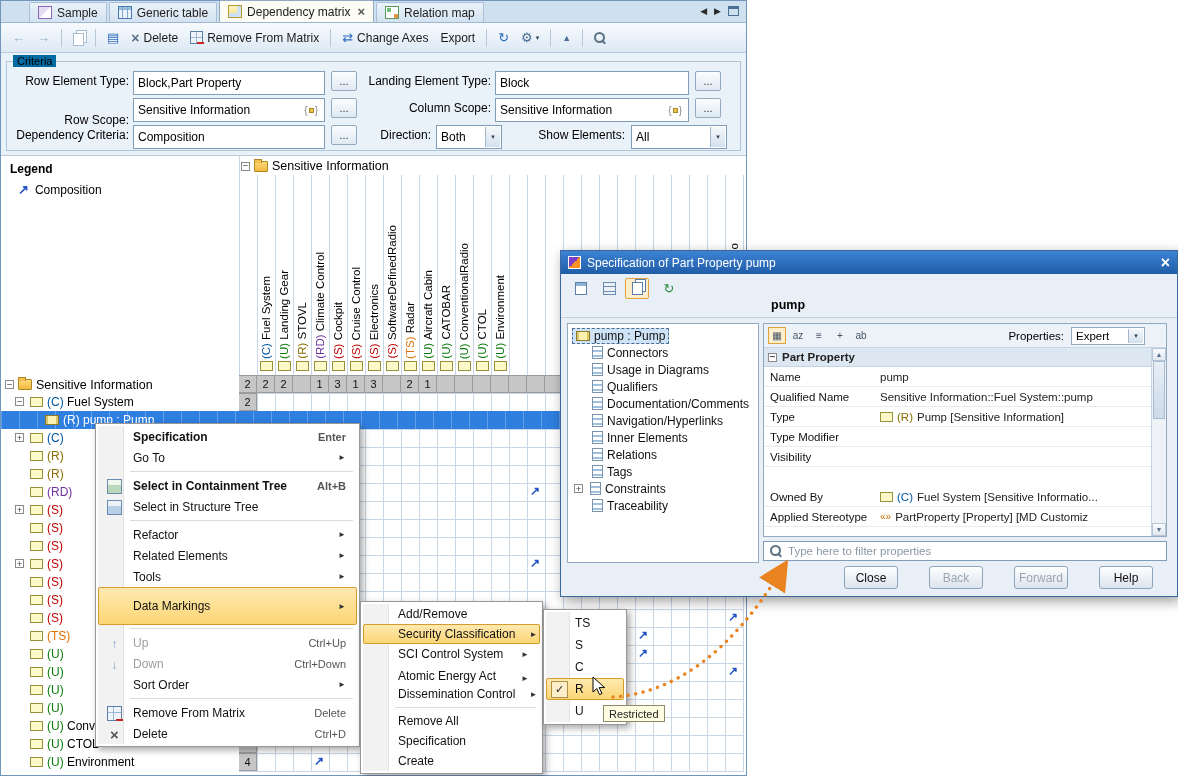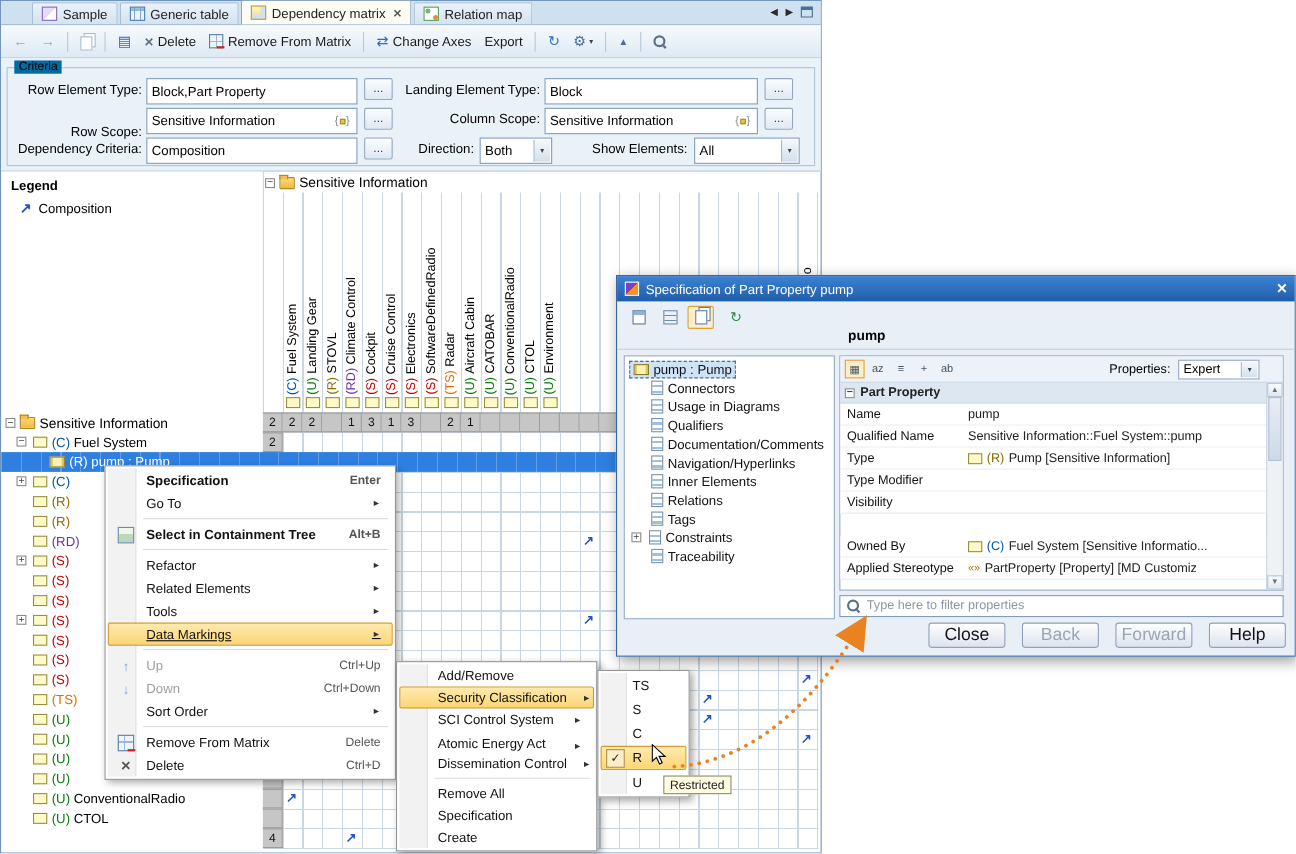--- a/index.html
+++ b/index.html
@@ -139,21 +139,21 @@
   #prop-group{position:absolute;left:0;right:15px;top:24px;height:19px;background:#dde7f2;border-bottom:1px solid #c4d2e2;display:flex;align-items:center;gap:5px;padding-left:4px;font-size:11.5px;font-weight:bold;color:#222}
   .prow{position:absolute;left:0;right:15px;height:20px;border-bottom:1px solid #e7ecf2;display:flex;font-size:11.5px;background:#fff}
   .pname{width:112px;padding-left:6px;display:flex;align-items:center;color:#111;flex:none}
   .pval{flex:1;display:flex;align-items:center;gap:4px;padding-left:4px;color:#222;white-space:nowrap;overflow:hidden}
   .i-ster{font-size:10px;color:#c07000;flex:none}
   .i-ster::before{content:'«»'}
   #dlg-scroll{position:absolute;top:24px;right:0;bottom:0;width:15px;background:#eef2f7;border-left:1px solid #c8d4e2}
   .sarr{position:absolute;left:0;width:14px;height:13px;font-size:7px;color:#5a718a;display:flex;align-items:center;justify-content:center;background:linear-gradient(#fbfcfe,#dfe7f0);border:1px solid #b7c6d6}
   #sthumb{position:absolute;top:13px;left:1px;width:12px;height:58px;background:linear-gradient(#e8eef6,#ccd9e8);border:1px solid #a9bccf}
   #dlg-filter{position:absolute;left:202px;top:290px;width:404px;height:20px;background:#fff;border:1px solid #7f9db9;display:flex;align-items:center;gap:6px;padding:0 6px;font-size:11.5px;color:#8c97a5}
-  .dbtn{position:absolute;top:315px;width:70px;height:23px;border:1px solid #8fa3ba;border-radius:3px;background:linear-gradient(#fefefe,#dce4ee);font-size:16px;display:flex;align-items:center;justify-content:center;color:#111}
+  .dbtn{position:absolute;top:315px;width:54px;height:23px;border:1px solid #8fa3ba;border-radius:3px;background:linear-gradient(#fefefe,#dce4ee);font-size:12px;display:flex;align-items:center;justify-content:center;color:#111}
   .dbtn.disabled{color:#9aa6b4}
 
   
   #annot-arrow{position:absolute;left:595px;top:545px;z-index:80;pointer-events:none}
   #cursor{position:absolute;left:592px;top:676px;z-index:85;pointer-events:none}
 </style>
 </head>
 <body>
 
 <div id="window">
@@ -489,20 +489,24 @@
       <div class="trow" style="top: 716px;">
         <span class="i-block rowicon" style="left: 29px;"></span>
         <span class="tlbl" style="left: 46px;"><span style="color: rgb(11, 122, 11);">(U) </span><span>ConventionalRadio</span></span>
       </div>
       <div class="sumcell" style="left: 238px; top: 734px; width: 18px;"></div>
       <div class="trow" style="top: 734px;">
         <span class="i-block rowicon" style="left: 29px;"></span>
         <span class="tlbl" style="left: 46px;"><span style="color: rgb(11, 122, 11);">(U) </span><span>CTOL</span></span>
       </div>
       <div class="sumcell" style="left: 238px; top: 752px; width: 18px;">4</div>
+      <div class="trow" style="top: 752px;">
+        <span class="i-block rowicon" style="left: 29px;"></span>
+        <span class="tlbl" style="left: 46px;"><span style="color: rgb(11, 122, 11);">(U) </span><span>Environment</span></span>
+      </div>
       <span class="comp-arrow" style="left: 529px; top: 483px;">↗</span>
       <span class="comp-arrow" style="left: 529px; top: 555px;">↗</span>
       <span class="comp-arrow" style="left: 637px; top: 627px;">↗</span>
       <span class="comp-arrow" style="left: 637px; top: 645px;">↗</span>
       <span class="comp-arrow" style="left: 727px; top: 609px;">↗</span>
       <span class="comp-arrow" style="left: 727px; top: 663px;">↗</span>
       <span class="comp-arrow" style="left: 259px; top: 717px;">↗</span>
       <span class="comp-arrow" style="left: 367px; top: 717px;">↗</span>
       <span class="comp-arrow" style="left: 313px; top: 753px;">↗</span>
     </div>
@@ -517,34 +521,38 @@
     <div class="mi" style="height: 21px;">
       <span class="mlbl">Go To</span>
       <span class="msub">►</span>
     </div>
     <div class="msep"></div>
     <div class="mi" style="height: 21px; font-weight: bold;">
       <span class="mic ic-ctree"></span>
       <span class="mlbl">Select in Containment Tree</span>
       <span class="msc">Alt+B</span>
     </div>
+    <div class="mi" style="height: 21px;">
+      <span class="mic ic-stree"></span>
+      <span class="mlbl">Select in Structure Tree</span>
+    </div>
     <div class="msep"></div>
     <div class="mi" style="height: 21px;">
       <span class="mlbl">Refactor</span>
       <span class="msub">►</span>
     </div>
     <div class="mi" style="height: 21px;">
       <span class="mlbl">Related Elements</span>
       <span class="msub">►</span>
     </div>
     <div class="mi" style="height: 21px;">
       <span class="mlbl">Tools</span>
       <span class="msub">►</span>
     </div>
-    <div class="mi hl" style="height: 21px; text-decoration: underline;">
+    <div class="mi hl" style="height: 38px;">
       <span class="mlbl">Data Markings</span>
       <span class="msub">►</span>
     </div>
     <div class="msep"></div>
     <div class="mi dis" style="height: 21px;">
       <span class="mic ic-up"></span>
       <span class="mlbl">Up</span>
       <span class="msc">Ctrl+Up</span>
     </div>
     <div class="mi dis" style="height: 21px;">

